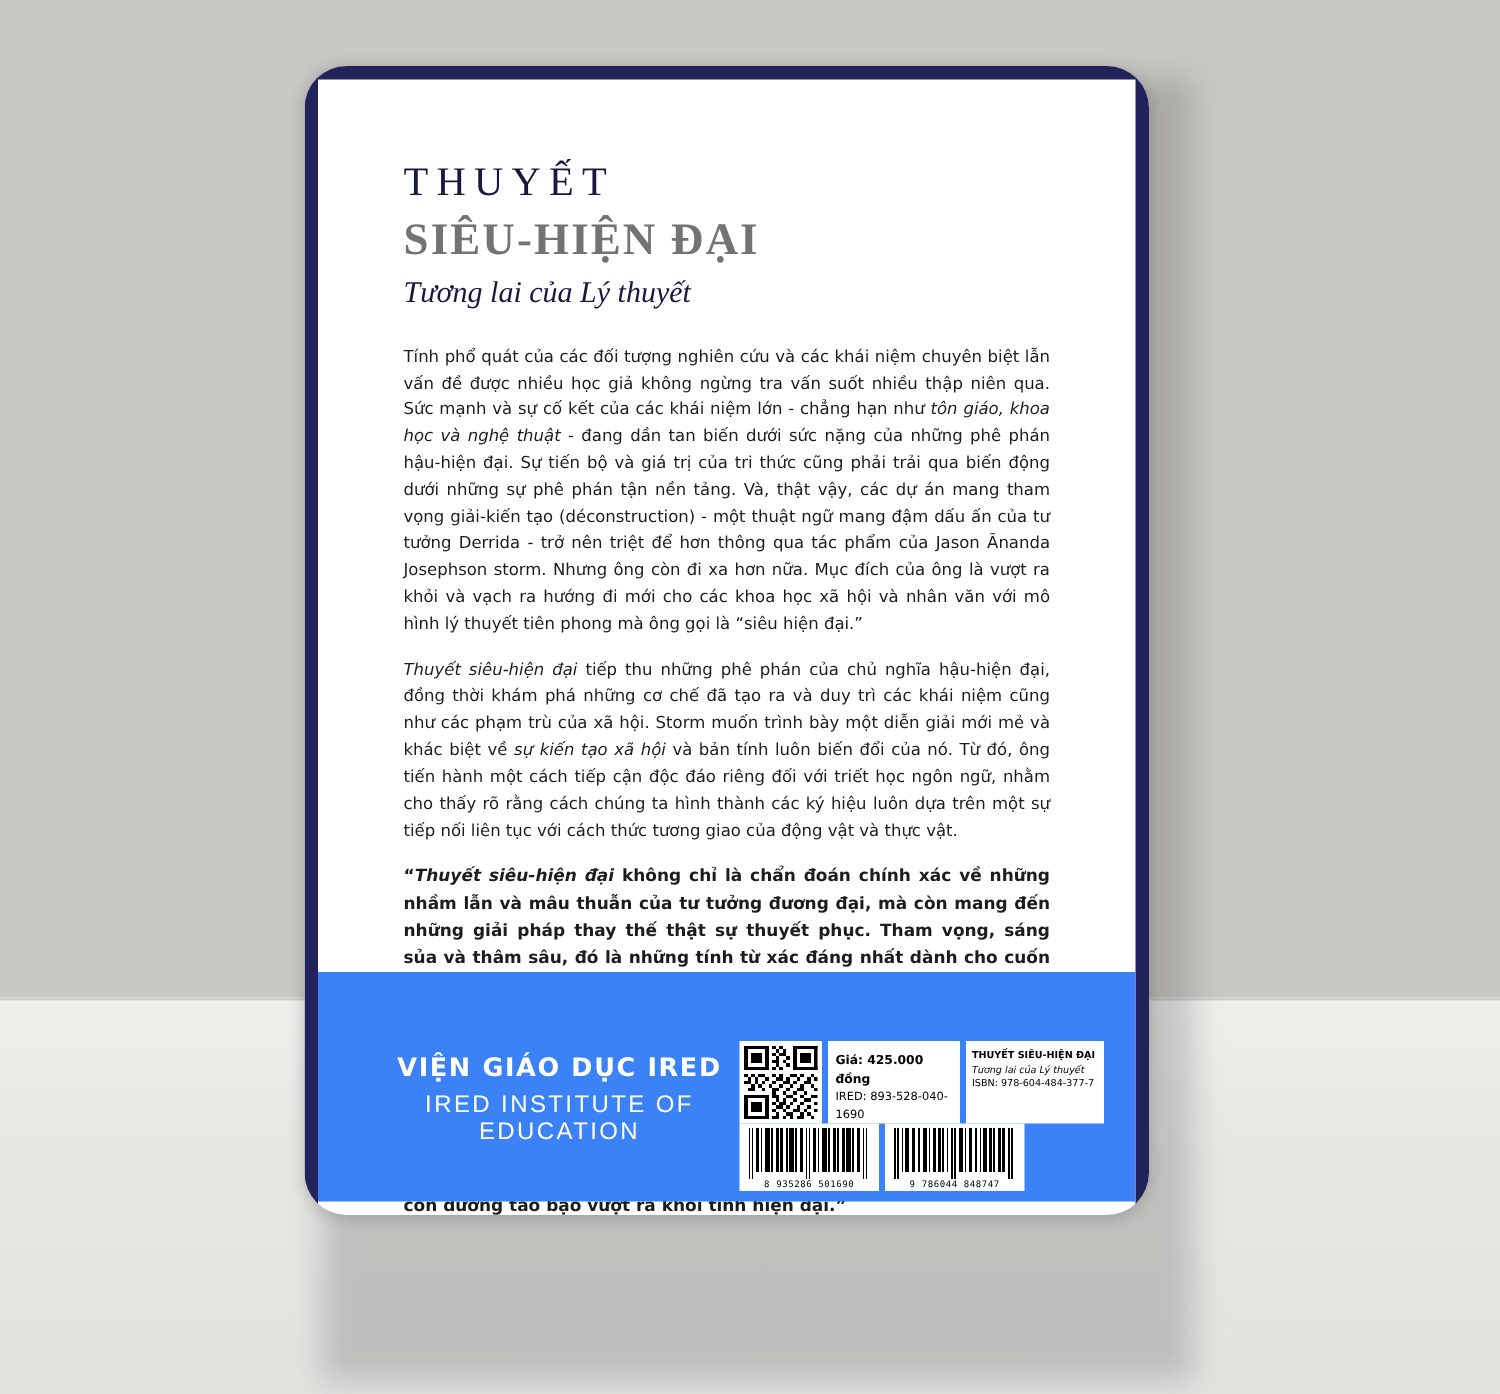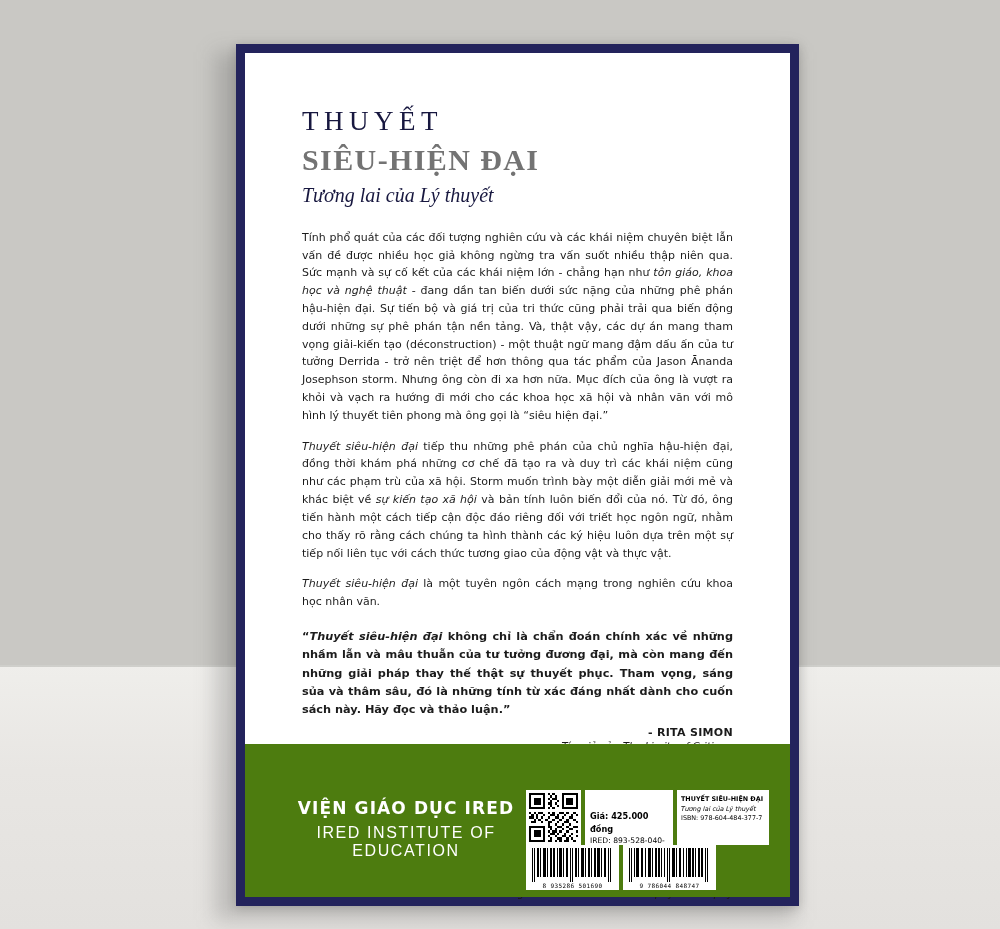--- a/index.html
+++ b/index.html
@@ -49,27 +49,28 @@
     top: 44px;
     width: 580px;
     height: 868px;
     background: rgba(80,80,80,0.25);
     filter: blur(10px);
     transform: translate(9px, 8px);
   }
 
   .book {
     position: absolute;
-    left: 236px;
+    left: 203px;
     top: 44px;
     width: 563px;
-    height: 862px;
+    height: 766px;
     background: #ffffff;
     box-shadow: 0 2px 10px rgba(0,0,0,0.18);
     overflow: hidden;
+    border-radius: 28px;
   }
   
   .book-frame {
     position: absolute;
     left: 0; top: 0;
     width: 563px;
     height: 862px;
     box-sizing: border-box;
     border: 9px solid #23235c;
     pointer-events: none;
@@ -150,21 +151,21 @@
 
   .quote-block-2 { margin-top: 22px; }
 
   
   .footer {
     position: absolute;
     left: 9px;
     bottom: 9px;
     width: 545px;
     height: 153px;
-    background: #4d7c0f;
+    background: #3b82f6;
     color: #ffffff;
   }
   .publisher {
     position: absolute;
     left: 36px;
     top: 54px;
     width: 250px;
     text-align: center;
   }
   .pub-name {
@@ -196,21 +197,21 @@
     box-sizing: border-box;
   }
   .qr svg { display: block; }
 
   .price-box {
     background: #ffffff;
     color: #000;
     width: 88px;
     height: 55px;
     box-sizing: border-box;
-    padding: 20px 5px;
+    padding: 6px 5px;
     font-size: 7.6px;
     line-height: 1.55;
     font-family: "DejaVu Sans", sans-serif;
   }
   .price-box .p1 { font-weight: bold; font-size: 8.2px; }
 
   .book-info-box {
     background: #ffffff;
     color: #000;
     width: 92px;
@@ -259,21 +260,20 @@
   <div class="book">
     <div class="book-frame"></div>
 
     <div class="content">
       <div class="title-line1">THUYẾT</div>
       <div class="title-line2">SIÊU-HIỆN ĐẠI</div>
       <div class="subtitle">Tương lai của Lý thuyết</div>
 
       <p class="body">Tính phổ quát của các đối tượng nghiên cứu và các khái niệm chuyên biệt lẫn vấn đề được nhiều học giả không ngừng tra vấn suốt nhiều thập niên qua. Sức mạnh và sự cố kết của các khái niệm lớn - chẳng hạn như <span class="i">tôn giáo, khoa học và nghệ thuật</span> - đang dần tan biến dưới sức nặng của những phê phán hậu-hiện đại. Sự tiến bộ và giá trị của tri thức cũng phải trải qua biến động dưới những sự phê phán tận nền tảng. Và, thật vậy, các dự án mang tham vọng giải-kiến tạo (déconstruction) - một thuật ngữ mang đậm dấu ấn của tư tưởng Derrida - trở nên triệt để hơn thông qua tác phẩm của Jason Ānanda Josephson storm. Nhưng ông còn đi xa hơn nữa. Mục đích của ông là vượt ra khỏi và vạch ra hướng đi mới cho các khoa học xã hội và nhân văn với mô hình lý thuyết tiên phong mà ông gọi là “siêu hiện đại.”</p>
       <p class="body"><span class="i">Thuyết siêu-hiện đại</span> tiếp thu những phê phán của chủ nghĩa hậu-hiện đại, đồng thời khám phá những cơ chế đã tạo ra và duy trì các khái niệm cũng như các phạm trù của xã hội. Storm muốn trình bày một diễn giải mới mẻ và khác biệt về <span class="i">sự kiến tạo xã hội</span> và bản tính luôn biến đổi của nó. Từ đó, ông tiến hành một cách tiếp cận độc đáo riêng đối với triết học ngôn ngữ, nhằm cho thấy rõ rằng cách chúng ta hình thành các ký hiệu luôn dựa trên một sự tiếp nối liên tục với cách thức tương giao của động vật và thực vật.</p>
-      <p class="body last"><span class="i">Thuyết siêu-hiện đại</span> là một tuyên ngôn cách mạng trong nghiên cứu khoa học nhân văn.</p>
 
       <div>
         <p class="quote">“<span class="i">Thuyết siêu-hiện đại</span> không chỉ là chẩn đoán chính xác về những nhầm lẫn và mâu thuẫn của tư tưởng đương đại, mà còn mang đến những giải pháp thay thế thật sự thuyết phục. Tham vọng, sáng sủa và thâm sâu, đó là những tính từ xác đáng nhất dành cho cuốn sách này. Hãy đọc và thảo luận.”</p>
         <div class="attrib">- RITA SIMON</div>
         <div class="attrib-sub">Tác giả của <span class="i">The Limits of Critique</span></div>
       </div>
 
       <div class="quote-block-2">
         <p class="quote">“Nếu cuốn <span class="i">The Myth of Disenchantment</span> của Storm là sự tái-đánh giá đầy ngoạn mục đối với hiểu biết của chúng ta về tính hiện đại, thì công trình mới này của ông cũng hứa hẹn mở ra một viễn cảnh tươi sáng cho lĩnh vực lý thuyết trong các khoa học nhân văn – một con đường táo bạo vượt ra khỏi tính hiện đại.”</p>
         <div class="attrib">- SIMON GLENDINNING</div>

